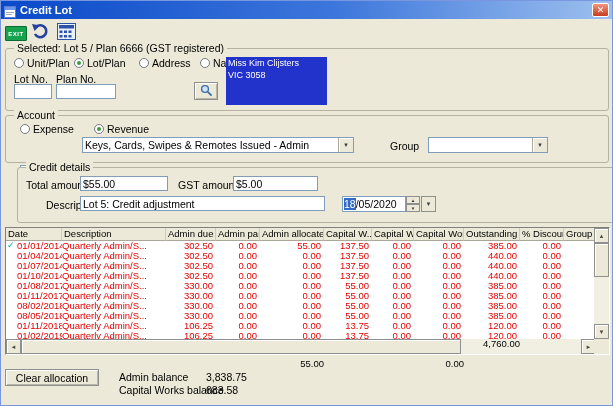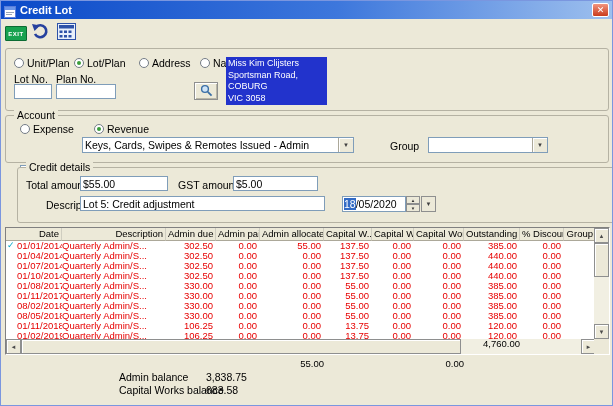--- a/index.html
+++ b/index.html
@@ -61,21 +61,21 @@
     border:1px solid #8E8F8F; font-size:6px; color:#404040; display:flex; align-items:center; justify-content:center; }
 
   
   .table { position:absolute; left:4px; top:226px; width:605px; height:128px; background:#fff;
     border:1px solid #808080; border-right-color:#fff; border-bottom-color:#fff; }
   .thead { display:flex; height:13px; background:#ECE9D8; width:590px; }
   .tbody { width:590px; height:100px; overflow:hidden; }
   .trow { display:flex; height:10px; line-height:10px; }
   .cell { overflow:hidden; white-space:nowrap; font-size:9.5px; color:#E60000; flex:0 0 auto; }
   .cell.h { color:#000; background:#ECE9D8; border-right:1px solid #CFCDC0; border-bottom:1px solid #ACA899;
-    text-align:right; padding:0 2px; line-height:12px; }
+    text-align:left; padding:0 2px; line-height:12px; }
   .c0 { width:56px; padding-left:11px; position:relative; }
   .c1 { width:104px; }
   .c2 { width:50px; } .c3 { width:44px; } .c4 { width:64px; } .c5 { width:48px; }
   .c6 { width:42px; } .c7 { width:50px; } .c8 { width:56px; } .c9 { width:44px; }
   .c2,.c3,.c4,.c5,.c6,.c7,.c8,.c9 { text-align:right; padding-right:3px; }
   .c10 { width:32px; }
   .cell.h.c0 { padding-left:2px; }
   .chk { position:absolute; left:1px; top:-1px; color:#00A5C8; font-size:9px; font-weight:bold; }
 
   
@@ -134,20 +134,21 @@
             <rect x="11.5" y="7.5" width="3" height="2.5" fill="#2D52A8"></rect>
             <rect x="2.5" y="12" width="3" height="2.5" fill="#2D52A8"></rect>
             <rect x="7" y="12" width="3" height="2.5" fill="#2D52A8"></rect>
             <rect x="11.5" y="12" width="3" height="2.5" fill="#2D52A8"></rect>
           </svg>
       </span>
     </div>
   </div>
 
   <div class="group" style="top:47px;height:63px;">
+    <span class="legend">Selected:  Lot 5 / Plan 6666   (GST registered)</span>
 
     <label class="radio" style="left:8px;top:8px;">
       <span class="rb"></span>
       <span>Unit/Plan</span>
     </label>
     <label class="radio checked" style="left:68px;top:8px;">
       <span class="rb"></span>
       <span>Lot/Plan</span>
     </label>
     <label class="radio" style="left:133px;top:8px;">
@@ -172,21 +173,20 @@
       <span>
         <svg width="13" height="13" viewBox="0 0 13 13">
             <circle cx="5" cy="5" r="3.4" fill="#CFE4F7" stroke="#3A6EA5" stroke-width="1.4"></circle>
             <line x1="7.8" y1="7.8" x2="11.6" y2="11.6" stroke="#3A6EA5" stroke-width="1.8"></line>
           </svg>
       </span>
     </div>
 
     <div class="ownerbox">
       <div>Miss Kim Clijsters</div>
-      <div>Sportsman Road, COBURG</div>
       <div>VIC  3058</div>
     </div>
   </div>
 
   <div class="group" style="top:114px;height:48px;">
     <span class="legend">Account</span>
 
     <label class="radio" style="left:14px;top:7px;">
       <span class="rb"></span>
       <span>Expense</span>
@@ -404,18 +404,21 @@
           <span>►</span>
         </div>
     </div>
     <div class="corner"></div>
   </div>
 
   <span class="totval" style="left:259px;top:357px;width:64px;">55.00</span>
   <span class="totval" style="left:413px;top:357px;width:50px;">0.00</span>
   <span class="totval" style="left:463px;top:337px;width:56px;">4,760.00</span>
 
+  <div class="btn" style="position:absolute;left:4px;top:368px;width:94px;height:17px;">
+    <span>Clear allocation</span>
+  </div>
   <span class="footlbl" style="left:118px;top:370px;">Admin balance</span>
   <span class="footlbl" style="left:205px;top:370px;">3,838.75</span>
   <span class="footlbl" style="left:118px;top:383px;">Capital Works balance</span>
   <span class="footlbl" style="left:205px;top:383px;">683.58</span>
 
 </div>
 
 </body></html>

